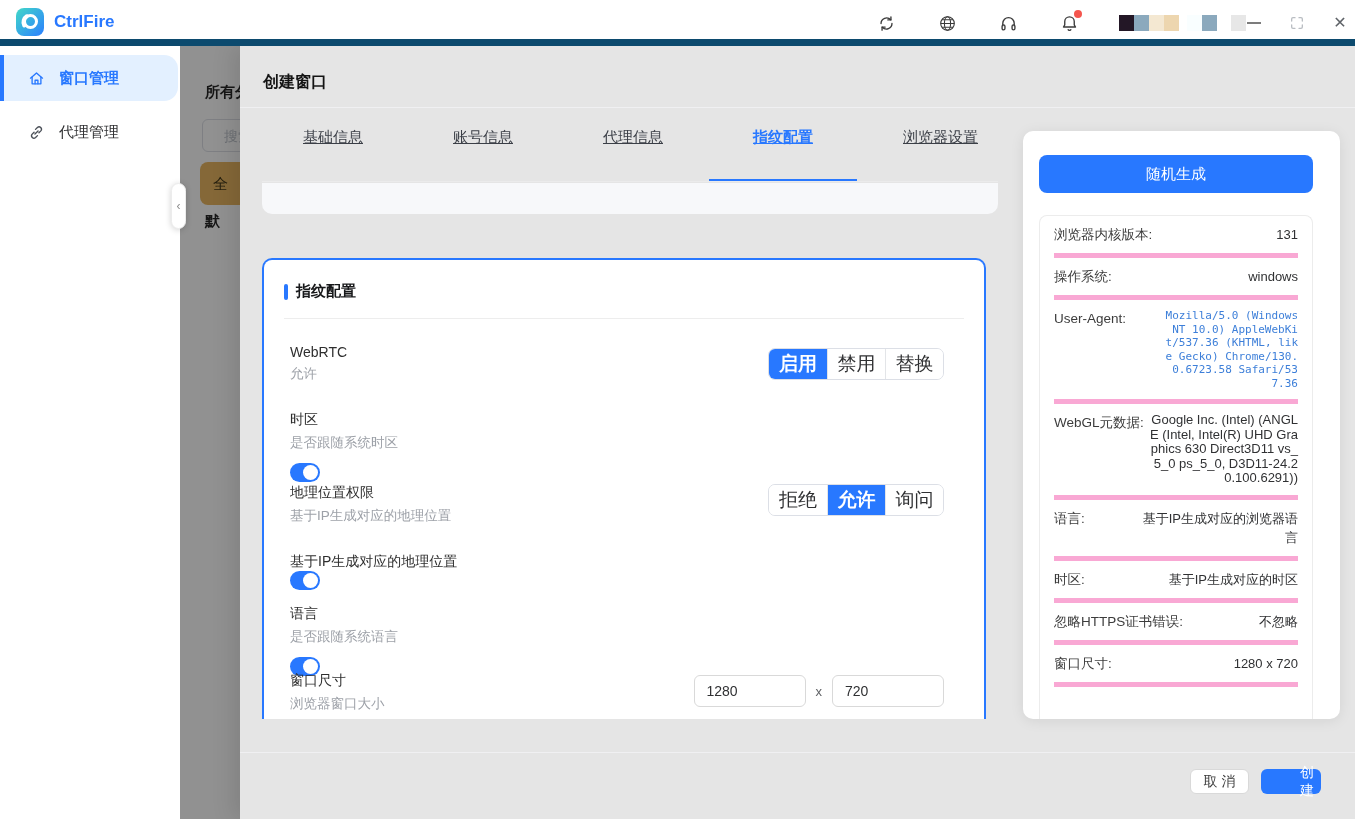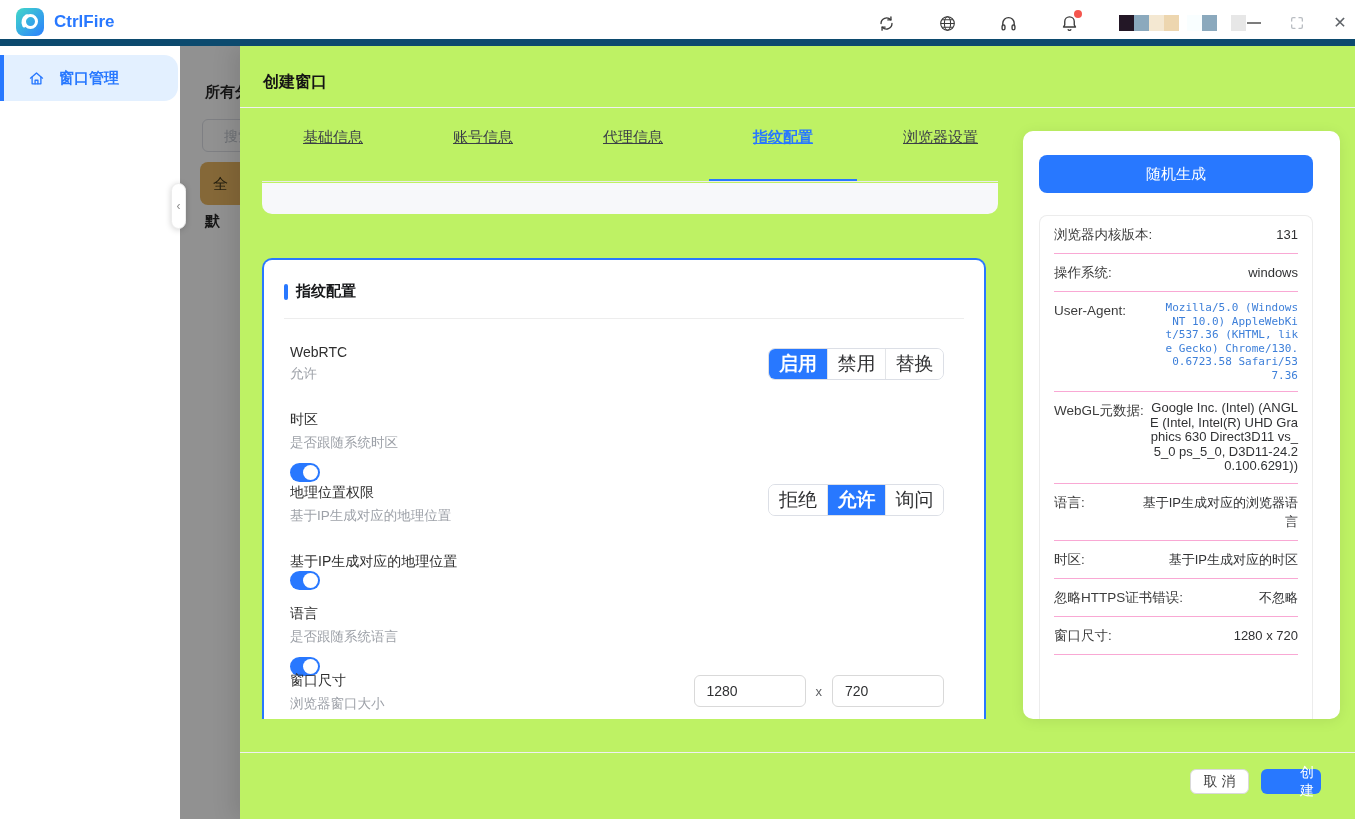--- a/index.html
+++ b/index.html
@@ -40,21 +40,21 @@
   .bg-gold { position:absolute; left:20px; top:116px; width:70px; height:43px; border-radius:8px;
              background:#E9B55D; color:#3d3113; font-size:15px; line-height:43px; padding-left:13px; }
   .bg-item { position:absolute; left:25px; top:166px; font-size:15px; font-weight:600; color:#1f1f1f; white-space:nowrap; }
   .dim { position:absolute; inset:0; background:rgba(10,10,12,0.45); }
   .handle { position:absolute; left:171px; top:183px; width:15px; height:46px; background:#fff;
             border:1px solid #ececec; border-radius:8px; box-shadow:0 1px 6px rgba(0,0,0,.18);
             z-index:20; display:flex; align-items:center; justify-content:center;
             font-size:12px; color:#8c8c8c; cursor:pointer; }
 
   
-  .dialog { position:absolute; left:240px; top:46px; width:1115px; height:773px; background:#bef264; z-index:15;
+  .dialog { position:absolute; left:240px; top:46px; width:1115px; height:773px; background:#e5e5e5; z-index:15;
             box-shadow:-8px 0 20px rgba(0,0,0,.10); }
   .dlg-title { position:absolute; left:23px; top:26px; font-size:16px; font-weight:700; color:#141414; }
   .dlg-div { position:absolute; left:0; right:0; top:61px; height:1px; background:#f0f0f2; }
 
   .tabs { position:absolute; left:19px; top:61px; height:75px; display:flex; gap:2px; }
   .tab { padding:15px 44px; display:flex; align-items:center; font-size:15px; color:#3b3f47; cursor:pointer;
          height:75px; border-bottom:3px solid transparent; padding-top:3px;text-decoration:underline; }
   .tab.active { color:#2878FF; font-weight:600; border-bottom-color:#2878FF; }
   .tabs-div { position:absolute; left:22px; top:135px; width:736px; height:1px; background:#ebebeb; }
   .gray-strip { position:absolute; left:22px; top:137px; width:736px; height:31px; background:#f7f8fa;
@@ -88,21 +88,21 @@
 
   
   .panel { position:absolute; left:783px; top:85px; width:317px; height:588px; background:#fff;
            border-radius:10px; box-shadow:0 2px 14px rgba(0,0,0,.08); overflow:hidden; }
   .gen-btn { position:absolute; left:16px; top:24px; width:274px; height:38px; background:#2878FF;
              border:none; border-radius:8px; color:#fff; font-size:15px; cursor:pointer;
              font-family:"Liberation Sans", sans-serif; }
   .sum-card { position:absolute; left:16px; top:84px; width:274px; height:504px; border:1px solid #ececec;
               border-bottom:none; border-radius:8px 8px 0 0; padding:0 14px; }
   .srow { display:flex; justify-content:space-between; align-items:flex-start; 
-          padding:9px 0; border-bottom:1px solid #f9a8d4; }
+          padding:9px 0; border-bottom:5px solid #f9a8d4; }
   .sl { font-size:13.5px; color:#3c3c3c; white-space:nowrap; line-height:19px; }
   .sv { flex:1; max-width:160px; font-size:13px; color:#303133; text-align:right; line-height:19px;
         word-break:break-all; }
   .sv.tight { line-height:14.5px; font-size:13px; }
   .sv.ua { max-width:136px; font-family:"DejaVu Sans Mono", monospace; font-size:11px;
            line-height:13.5px; color:#3D7FD9; }
 
   
   .foot-div { position:absolute; left:0; right:0; top:706px; height:1px; background:#f0f0f2; }
   .btn { position:absolute; top:723px; height:25px; border-radius:6px; font-size:14px; cursor:pointer;
@@ -194,20 +194,30 @@
     <div class="side-item active" style="top:9px">
       <span>
         <svg width="17" height="17" viewBox="0 0 24 24" fill="none" stroke="#2878FF" stroke-width="1.9" stroke-linecap="round" stroke-linejoin="round">
           <path d="M3.5 11.5 12 4.2l8.5 7.3"></path>
             <path d="M5.8 10v9.5h12.4V10"></path>
             <path d="M10 19.5v-5h4v5"></path>
         </svg>
       </span>
       <span class="lbl">窗口管理</span>
     </div>
+    <div class="side-item" style="top:63px">
+      <span>
+        <svg width="17" height="17" viewBox="0 0 24 24" fill="none" stroke="#4a4f57" stroke-width="1.9" stroke-linecap="round">
+          <path d="M9.8 14.2l4.4-4.4"></path>
+          <path d="M8.6 11.6l-2.7 2.7a3.4 3.4 0 0 0 4.8 4.8l2.7-2.7"></path>
+          <path d="M15.4 12.4l2.7-2.7a3.4 3.4 0 0 0-4.8-4.8l-2.7 2.7"></path>
+        </svg>
+      </span>
+      <span class="lbl">代理管理</span>
+    </div>
   </div>
 
   <div class="bg-strip">
     <div class="bg-title">所有分</div>
     <input class="bg-search" placeholder="搜索" style="">
     <div class="bg-gold">全</div>
     <div class="bg-item">默</div>
     <div class="dim"></div>
   </div>
   <div class="handle">

